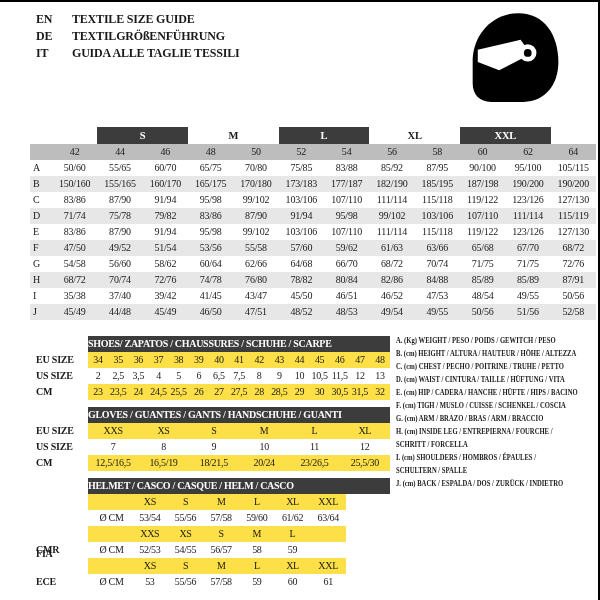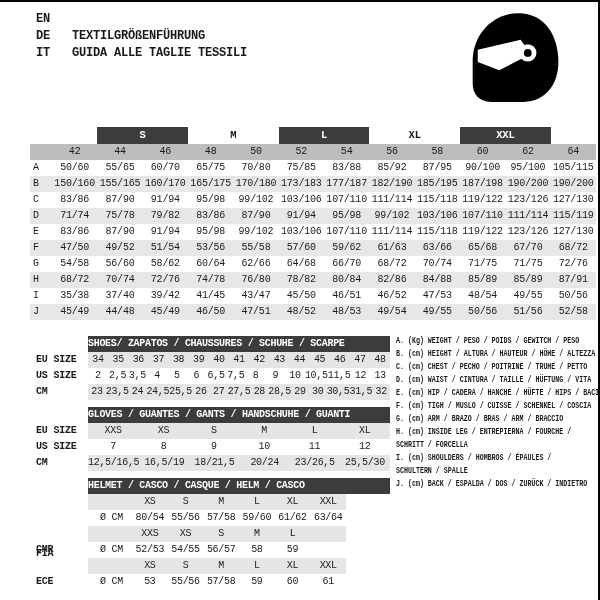--- a/index.html
+++ b/index.html
@@ -1,17 +1,17 @@
 <!DOCTYPE html>
 <html><head>
 <meta charset="utf-8">
 <style>
   html,body{margin:0;padding:0;background:#fff;}
   .page{position:relative;width:600px;height:600px;background:#ffffff;overflow:hidden;
-        font-family:Liberation Mono, monospace;color:#1a1a1a;
+        font-family:Liberation Serif, serif;color:#1a1a1a;
         box-shadow:inset 0 2px 0 #000, inset -2px 0 0 #000;}
   
   .langs{position:absolute;left:36px;top:11px;font-weight:bold;font-size:12px;line-height:17px;}
   .lang-row{display:flex;white-space:nowrap;letter-spacing:-0.2px;}
   .lang-code{width:36px;flex:none;}
   
   .helmet-wrap{position:absolute;left:462px;top:6px;width:105px;height:102px;}
   
   .sizes{position:absolute;left:30px;top:127px;width:566px;font-size:10px;letter-spacing:-0.2px;}
   .srow{display:flex;height:16px;line-height:16px;}
@@ -23,36 +23,37 @@
   .c2{flex:2;text-align:center;white-space:nowrap;}
   .dark{background:#3c3c3c;color:#ffffff;}
   
   .section{position:absolute;left:30px;width:566px;}
   .side{position:absolute;left:6px;top:0;width:52px;font-weight:bold;font-size:10px;letter-spacing:-0.2px;}
   .side div{position:absolute;height:16px;line-height:16px;white-space:nowrap;}
   .tbl{margin-left:58px;width:302px;}
   .bar{height:16px;line-height:16px;background:#3c3c3c;color:#fff;font-weight:bold;
        font-size:10px;letter-spacing:-0.3px;white-space:nowrap;box-sizing:border-box;}
   .trow{display:flex;height:16px;line-height:16px;font-size:10px;letter-spacing:-0.3px;}
-  .trow.gray{background:#e5e5e5;}
+  .trow.gray{background:#fde047;}
   .trow .cell{flex:1;text-align:center;white-space:nowrap;}
   .hrows{width:258px;}
   .hrows .dcol{width:44px;flex:none;text-align:center;padding-left:3px;box-sizing:border-box;}
   
   .legend{position:absolute;left:396px;top:334px;width:210px;font-size:8.3px;font-weight:bold;}
   .legend div{white-space:nowrap;line-height:13px;transform:scaleX(0.8);transform-origin:0 50%;}
 </style>
 </head>
 <body>
 
 <div class="page">
 
   <div class="langs">
       <div class="lang-row">
         <span class="lang-code">EN</span>
+        <span>TEXTILE SIZE GUIDE</span>
       </div>
       <div class="lang-row">
         <span class="lang-code">DE</span>
         <span>TEXTILGRÖßENFÜHRUNG</span>
       </div>
       <div class="lang-row">
         <span class="lang-code">IT</span>
         <span>GUIDA ALLE TAGLIE TESSILI</span>
       </div>
     </div>
@@ -358,21 +359,21 @@
             <div class="dcol"></div>
             <div class="cell">XS</div>
             <div class="cell">S</div>
             <div class="cell">M</div>
             <div class="cell">L</div>
             <div class="cell">XL</div>
             <div class="cell">XXL</div>
           </div>
           <div class="trow">
             <div class="dcol">Ø CM</div>
-            <div class="cell">80/54</div>
+            <div class="cell">53/54</div>
             <div class="cell">55/56</div>
             <div class="cell">57/58</div>
             <div class="cell">59/60</div>
             <div class="cell">61/62</div>
             <div class="cell">63/64</div>
           </div>
           <div class="trow gray">
             <div class="dcol"></div>
             <div class="cell">XXS</div>
             <div class="cell">XS</div>

